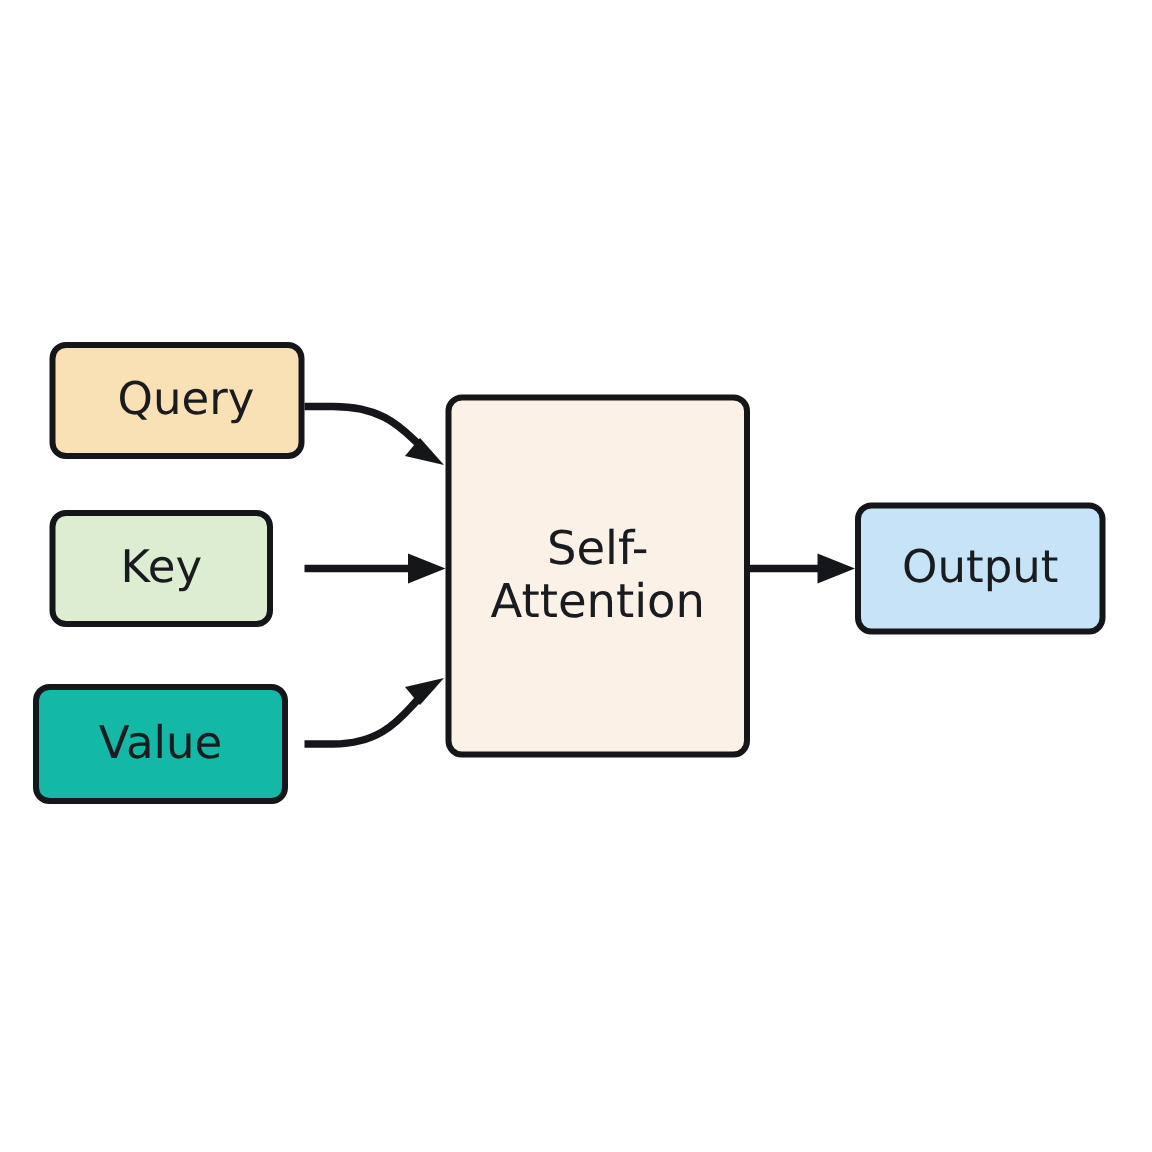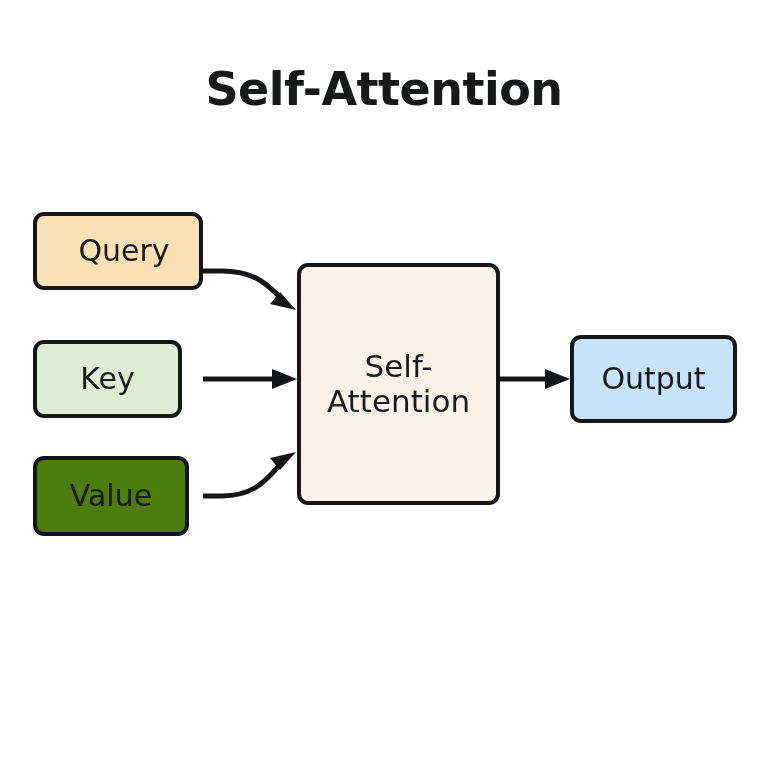--- a/index.html
+++ b/index.html
@@ -36,31 +36,31 @@
     align-items: center;
     justify-content: center;
     text-align: center;
     color: #1a1b1e;
     font-size: 30px;
     font-weight: 400;
     line-height: 1.14;
     white-space: pre-line;
   }
   #node-query {
-    left: 33px;  top: 212px;  width: 170px; height: 78px;
+    left: 33px;  top: 228px;  width: 170px; height: 78px;
     background: #fae0b5;
     padding-left: 12px;
   }
   #node-key {
     left: 33px;  top: 340px;  width: 149px; height: 78px;
     background: #dcedd2;
   }
   #node-value {
-    left: 33px;  top: 456px;  width: 156px; height: 80px;
-    background: #4d7c0f;
+    left: 22px;  top: 456px;  width: 170px; height: 80px;
+    background: #14b8a6;
   }
   #node-attention {
     left: 297px; top: 263px;  width: 203px; height: 242px;
     background: #fbf1e7;
     font-size: 31px;
   }
   #node-output {
     left: 570px; top: 335px;  width: 167px; height: 88px;
     background: #c6e3f7;
   }
@@ -80,21 +80,20 @@
   }
   .edge-head {
     fill: #15161a;
   }
 </style>
 </head>
 <body>
 
 <div id="canvas">
 
-  <div id="title">Self-Attention</div>
 
   <svg id="edges" viewBox="0 0 768 768">
     <path class="edge-path" d="M 203 271 L 222 271 C 256 271 268 286 279 296"></path>
     <polygon class="edge-head" points="296,310 270,304 280,292"></polygon>
 
     <path class="edge-path" d="M 203 379 L 278 379"></path>
     <polygon class="edge-head" points="297,379 272,369 272,389"></polygon>
 
     <path class="edge-path" d="M 203 496 L 222 496 C 256 496 268 477 279 466"></path>
     <polygon class="edge-head" points="296,452 270,458 280,470"></polygon>

